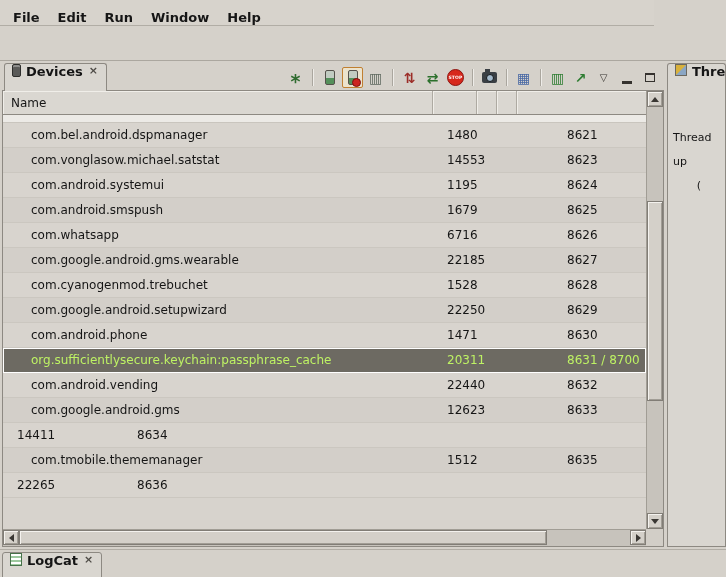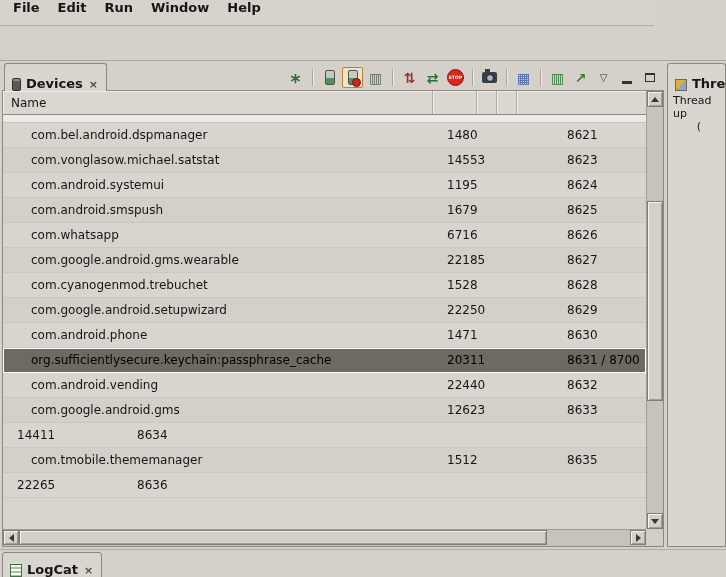--- a/index.html
+++ b/index.html
@@ -1,32 +1,32 @@
 <!DOCTYPE html>
 <html><head>
 <meta charset="utf-8">
 <style>
   *{margin:0;padding:0;box-sizing:border-box;}
   html,body{width:726px;height:577px;overflow:hidden;}
   body{position:relative;font-family:"DejaVu Sans","Liberation Sans",sans-serif;font-size:12px;color:#151515;background:#d5d1ca;}
 
   
-  .menubar{position:absolute;left:0;top:0;width:654px;height:26px;background:#d7d3cc;border-bottom:1px solid #b1ada5;display:flex;align-items:flex-start;padding-left:4px;}
+  .menubar{position:absolute;left:0;top:0;width:654px;height:26px;background:#d7d3cc;border-bottom:1px solid #b1ada5;display:flex;align-items:flex-end;padding-left:4px;}
   .menu-item{display:inline-flex;align-items:center;padding:0 9px;font-size:13px;font-weight:bold;cursor:default;}
   .menu-item::first-letter{text-decoration:underline;}
 
   .toolbar-strip{position:absolute;left:0;top:26px;width:726px;height:35px;background:#d5d1ca;border-bottom:1px solid #aba79f;}
 
   
   .main{position:absolute;left:0;top:61px;width:726px;height:488px;}
   .panel{position:absolute;top:2px;height:484px;}
   .devices-panel{left:2px;width:662px;}
   .threads-panel{left:667px;width:59px;}
 
-  .tab{position:absolute;top:0;height:28px;z-index:2;background:#d9d6d0;border:1px solid #8d8982;border-bottom:none;border-radius:3px 3px 0 0;display:flex;align-items:flex-end;gap:5px;padding:0 7px;font-size:13px;font-weight:bold;white-space:nowrap;overflow:hidden;cursor:default;}
+  .tab{position:absolute;top:0;height:28px;z-index:2;background:#d9d6d0;border:1px solid #8d8982;border-bottom:none;border-radius:3px 3px 0 0;display:flex;align-items:flex-start;gap:5px;padding:0 7px;font-size:13px;font-weight:bold;white-space:nowrap;overflow:hidden;cursor:default;}
   .tab .close{font-size:11px;font-weight:bold;color:#4d4a45;padding:0 1px;}
   .panel-body{position:absolute;left:0;top:27px;right:0;bottom:0;background:#d9d6d0;border:1px solid #8d8982;z-index:1;}
 
   
   .devices-tab-icon{width:9px;height:13px;background:#5a5a58;border:1px solid #2e2e2c;border-radius:2px;box-shadow:inset 0 2px 0 #8d8d8b;flex:none;}
   .logcat-tab-icon{width:12px;height:13px;border:1px solid #47714a;background:repeating-linear-gradient(180deg,#ffffff 0 2px,#9cc89e 2px 4px);flex:none;}
   .threads-tab-icon{width:12px;height:12px;border:1px solid #6b685f;background:linear-gradient(135deg,#d9b13b 0 45%,#8aa6c4 55% 100%);flex:none;}
 
   
   .view-toolbar{position:absolute;right:4px;top:3px;height:23px;display:flex;align-items:center;gap:2px;z-index:3;}
@@ -62,21 +62,21 @@
 
   .partial-row{height:8px;background:#eceae6;border-bottom:1px solid #c9c5be;}
 
   .trow{display:flex;height:25px;line-height:24px;border-bottom:1px solid #cbc7c0;white-space:nowrap;cursor:default;}
   .trow:nth-child(odd){background:#d8d4ce;}
   .trow:nth-child(even){background:#d3cfc9;}
   .cell{overflow:visible;}
   .cell.name{width:430px;padding-left:28px;}
   .cell.pid{width:84px;padding-left:14px;}
   .cell.port{flex:1;padding-left:6px;margin-left:44px;}
-  .trow.sel{background:#6d6a62 !important;color:#000000;border-bottom:none;box-shadow:inset 0 1px 0 #ffffff,inset 0 -1px 0 #ffffff,inset 1px 0 0 #ffffff,inset -1px 0 0 #ffffff;}
+  .trow.sel{background:#6d6a62 !important;color:#bef264;border-bottom:none;box-shadow:inset 0 1px 0 #ffffff,inset 0 -1px 0 #ffffff,inset 1px 0 0 #ffffff,inset -1px 0 0 #ffffff;}
   .filler{height:8px;}
 
   
   .vscroll{position:absolute;top:0;right:0;bottom:17px;width:17px;background:#c7c3bc;border-left:1px solid #a19d95;}
   .hscroll{position:absolute;left:0;right:17px;bottom:0;height:17px;background:#c7c3bc;border-top:1px solid #a19d95;}
   .scroll-corner{position:absolute;right:0;bottom:0;width:17px;height:17px;background:#d2cec7;}
   .sbtn{position:absolute;background:#d4d0c9;border:1px solid #817d76;box-shadow:inset 1px 1px 0 #f4f2ee,inset -1px -1px 0 #a19d95;display:flex;align-items:center;justify-content:center;}
   .v-up{left:0;top:0;width:16px;height:16px;}
   .v-down{left:0;bottom:0;width:16px;height:16px;}
   .h-left{left:0;top:0;width:16px;height:15px;}
@@ -84,21 +84,21 @@
   .vthumb{position:absolute;left:0;top:110px;width:16px;height:200px;background:#d4d0c9;border:1px solid #817d76;box-shadow:inset 1px 1px 0 #f4f2ee,inset -1px -1px 0 #a19d95;}
   .hthumb{position:absolute;left:16px;top:0;width:528px;height:15px;background:#d4d0c9;border:1px solid #817d76;box-shadow:inset 1px 1px 0 #f4f2ee,inset -1px -1px 0 #a19d95;}
   .arr{width:0;height:0;}
   .arr-up{border-left:4px solid transparent;border-right:4px solid transparent;border-bottom:5px solid #3a3733;}
   .arr-down{border-left:4px solid transparent;border-right:4px solid transparent;border-top:5px solid #3a3733;}
   .arr-left{border-top:4px solid transparent;border-bottom:4px solid transparent;border-right:5px solid #3a3733;}
   .arr-right{border-top:4px solid transparent;border-bottom:4px solid transparent;border-left:5px solid #3a3733;}
 
   
   .threads-panel .tab{left:0;max-width:59px;padding-right:4px;}
-  .threads-msg{padding:3px 0 0 5px;font-size:11px;line-height:13px;}
+  .threads-msg{padding:3px 0 0 5px;font-size:11px;line-height:24px;margin-top:32px;}
   .threads-msg .l2{text-align:center;padding-left:0;}
 
   
   .bottombar{position:absolute;left:0;top:549px;width:726px;height:28px;background:#d5d1ca;border-top:1px solid #b1ada5;}
   .bottombar .tab{left:2px;top:2px;height:26px;border-bottom:1px solid #8d8982;border-radius:3px 3px 0 0;background:#d9d6d0;}
 </style>
 </head>
 <body>
 
 <div class="menubar">

